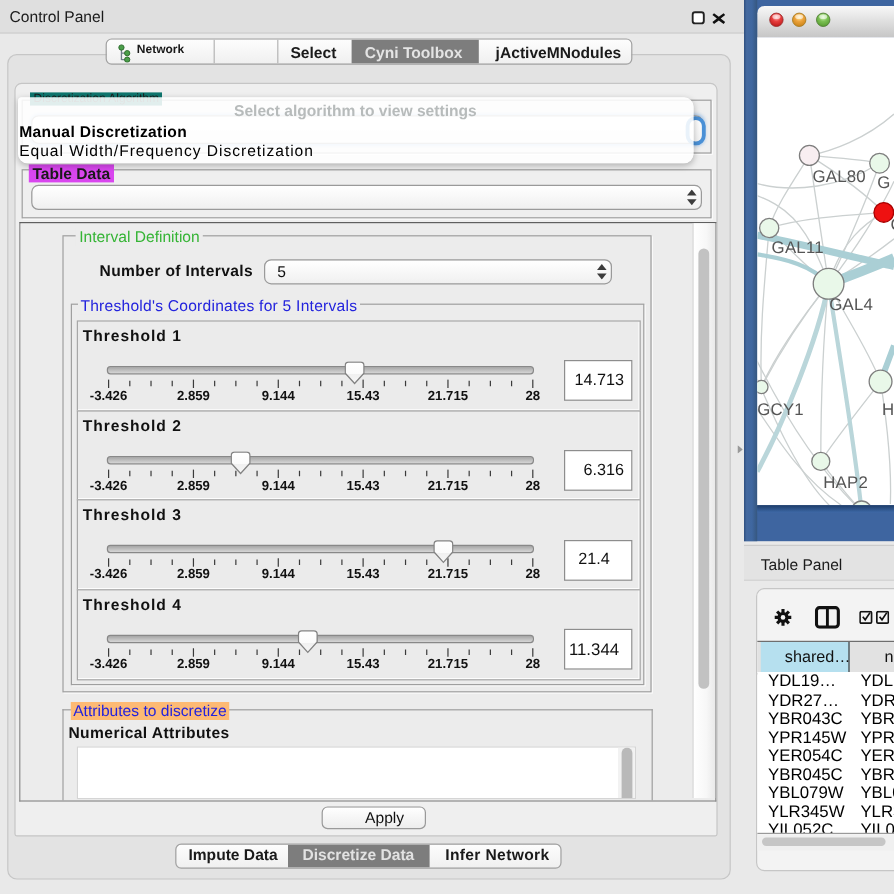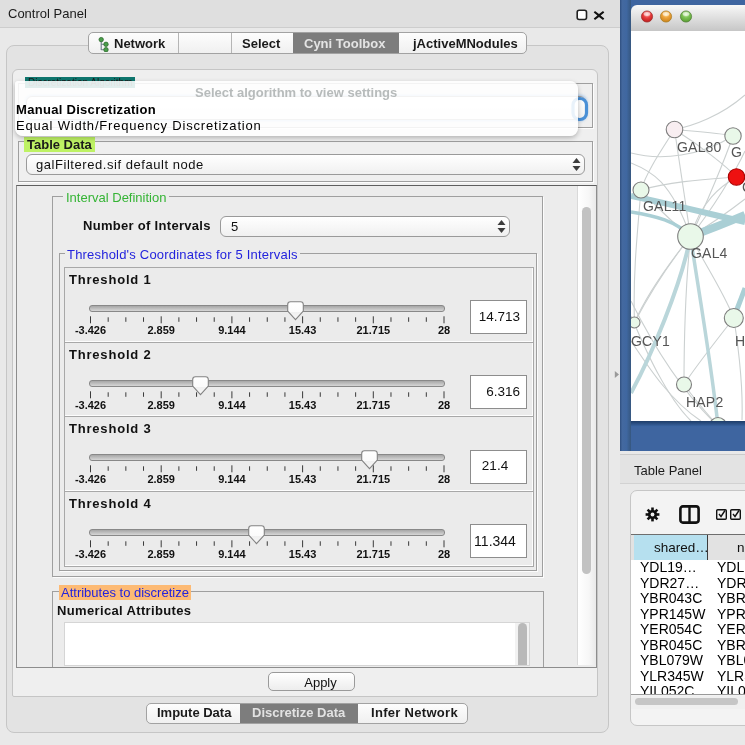--- a/index.html
+++ b/index.html
@@ -24,21 +24,21 @@
 <div class="abs" style="left:6px;top:45px;width:601px;height:686px;background:#e3e3e3;border:1px solid #c6c6c6;border-radius:8px;"></div>
 
 <div class="abs" style="left:12px;top:69px;width:584px;height:626px;background:#efefef;border:1px solid #c5c5c5;border-radius:6px 6px 2px 2px;"></div>
 
 <div class="abs" style="left:88px;top:32px;width:437px;height:20px;border:1px solid #a2a2a2;border-radius:5px;background:linear-gradient(#fdfdfd,#f0f0f0);overflow:hidden;">
   <div class="abs" style="left:0;top:0;width:89px;height:20px;border-right:1px solid #b5b5b5;"></div>
   <div class="abs" style="left:89px;top:0;width:53px;height:20px;border-right:1px solid #b5b5b5;"></div>
   <div class="abs" style="left:142px;top:0;width:62px;height:20px;"></div>
   <div class="abs" style="left:204px;top:0;width:106px;height:20px;background:#7d7d7d;"></div>
   <div class="abs" style="left:310px;top:0;width:127px;height:20px;"></div>
-  <div class="abs" style="left:25px;top:3px;font-size:13px;font-weight:bold;color:#1a1a1a;">Network</div>
+  <div class="abs" style="left:25px;top:3px;font-size:10px;font-weight:bold;color:#1a1a1a;">Network</div>
   <div class="abs" style="left:100px;top:20px;font-size:13px;font-weight:bold;color:#1a1a1a;">Style</div>
   <div class="abs" style="left:153px;top:3px;font-size:13px;font-weight:bold;color:#1a1a1a;">Select</div>
   <div class="abs" style="left:215px;top:3px;font-size:13px;font-weight:bold;color:#e4e4e4;">Cyni Toolbox</div>
   <div class="abs" style="left:324px;top:3px;font-size:13px;font-weight:bold;color:#1a1a1a;">jActiveMNodules</div>
 
   <svg class="abs" style="left:9px;top:3px;" width="12" height="16" viewBox="0 0 12 16">
     <path d="M3.2 4 V14 M3.2 8.3 H7.6 M3.2 13.7 H7.6" stroke="#6e7b88" stroke-width="1.1" fill="none"></path>
     <circle cx="3.2" cy="3.6" r="2.2" fill="#4a9e4a" stroke="#2e6b2e" stroke-width="0.8"></circle>
     <circle cx="8" cy="8.3" r="2.2" fill="#4a9e4a" stroke="#2e6b2e" stroke-width="0.8"></circle>
     <circle cx="8" cy="13.7" r="2.2" fill="#4a9e4a" stroke="#2e6b2e" stroke-width="0.8"></circle>
@@ -47,23 +47,22 @@
 
 <div class="abs grpborder" style="left:18px;top:83px;width:573px;height:43px;"></div>
 <div class="abs" style="left:25px;top:77px;background:#0f766e;padding:0 3px;font-size:10px;font-weight:normal;color:#1a1a1a;">Discretization Algorithm</div>
 
 <div class="abs" style="left:26px;top:96px;width:558px;height:22px;border-radius:6px;background:linear-gradient(#ffffff,#f1f1f1);border:1px solid #9a9a9a;box-shadow:0 0 3px 1px rgba(110,165,225,.6);"></div>
 <svg class="abs" style="left:570px;top:95px;" width="20" height="28" viewBox="0 0 20 28">
   <rect x="3" y="3.5" width="13.5" height="21" rx="6.5" fill="none" stroke="#4a90d6" stroke-width="3.2"></rect>
 </svg>
 
 <div class="abs grpborder" style="left:18px;top:141px;width:573px;height:39px;"></div>
-<div class="abs" style="left:24px;top:137px;background:#bef264;padding:0 3px;font-size:13px;font-weight:bold;color:#1a1a1a;">Table Data</div>
+<div class="abs" style="left:24px;top:137px;background:#d946ef;padding:0 3px;font-size:13px;font-weight:bold;color:#1a1a1a;">Table Data</div>
 <div class="abs" style="left:26px;top:154px;width:557px;height:19px;border-radius:6px;background:linear-gradient(#ffffff,#f0f0f0);border:1px solid #9a9a9a;">
-  <div class="abs" style="left:9px;top:2px;font-size:13px;letter-spacing:0.55px;color:#111;">galFiltered.sif default node</div>
   <svg class="abs" style="left:544px;top:3px;" width="11" height="13" viewBox="0 0 11 13">
     <path d="M5.5 0 L9.5 5 H1.5 Z" fill="#3c3c3c"></path>
     <path d="M5.5 13 L9.5 8 H1.5 Z" fill="#3c3c3c"></path>
   </svg>
 </div>
 
 <div class="abs" style="left:16px;top:185px;width:579px;height:481px;background:#ececec;border:1px solid #8d8d8d;border-top-color:#5f5f5f;"></div>
 
 <div class="abs" style="left:577px;top:186px;width:18px;height:479px;background:linear-gradient(90deg,#ffffff, #f7f7f7 60%, #e9e9e9);border-left:1px solid #d9d9d9;"></div>
 <div class="abs" style="left:582px;top:207px;width:9px;height:367px;background:#c2c2c2;border-radius:4.5px;"></div>

